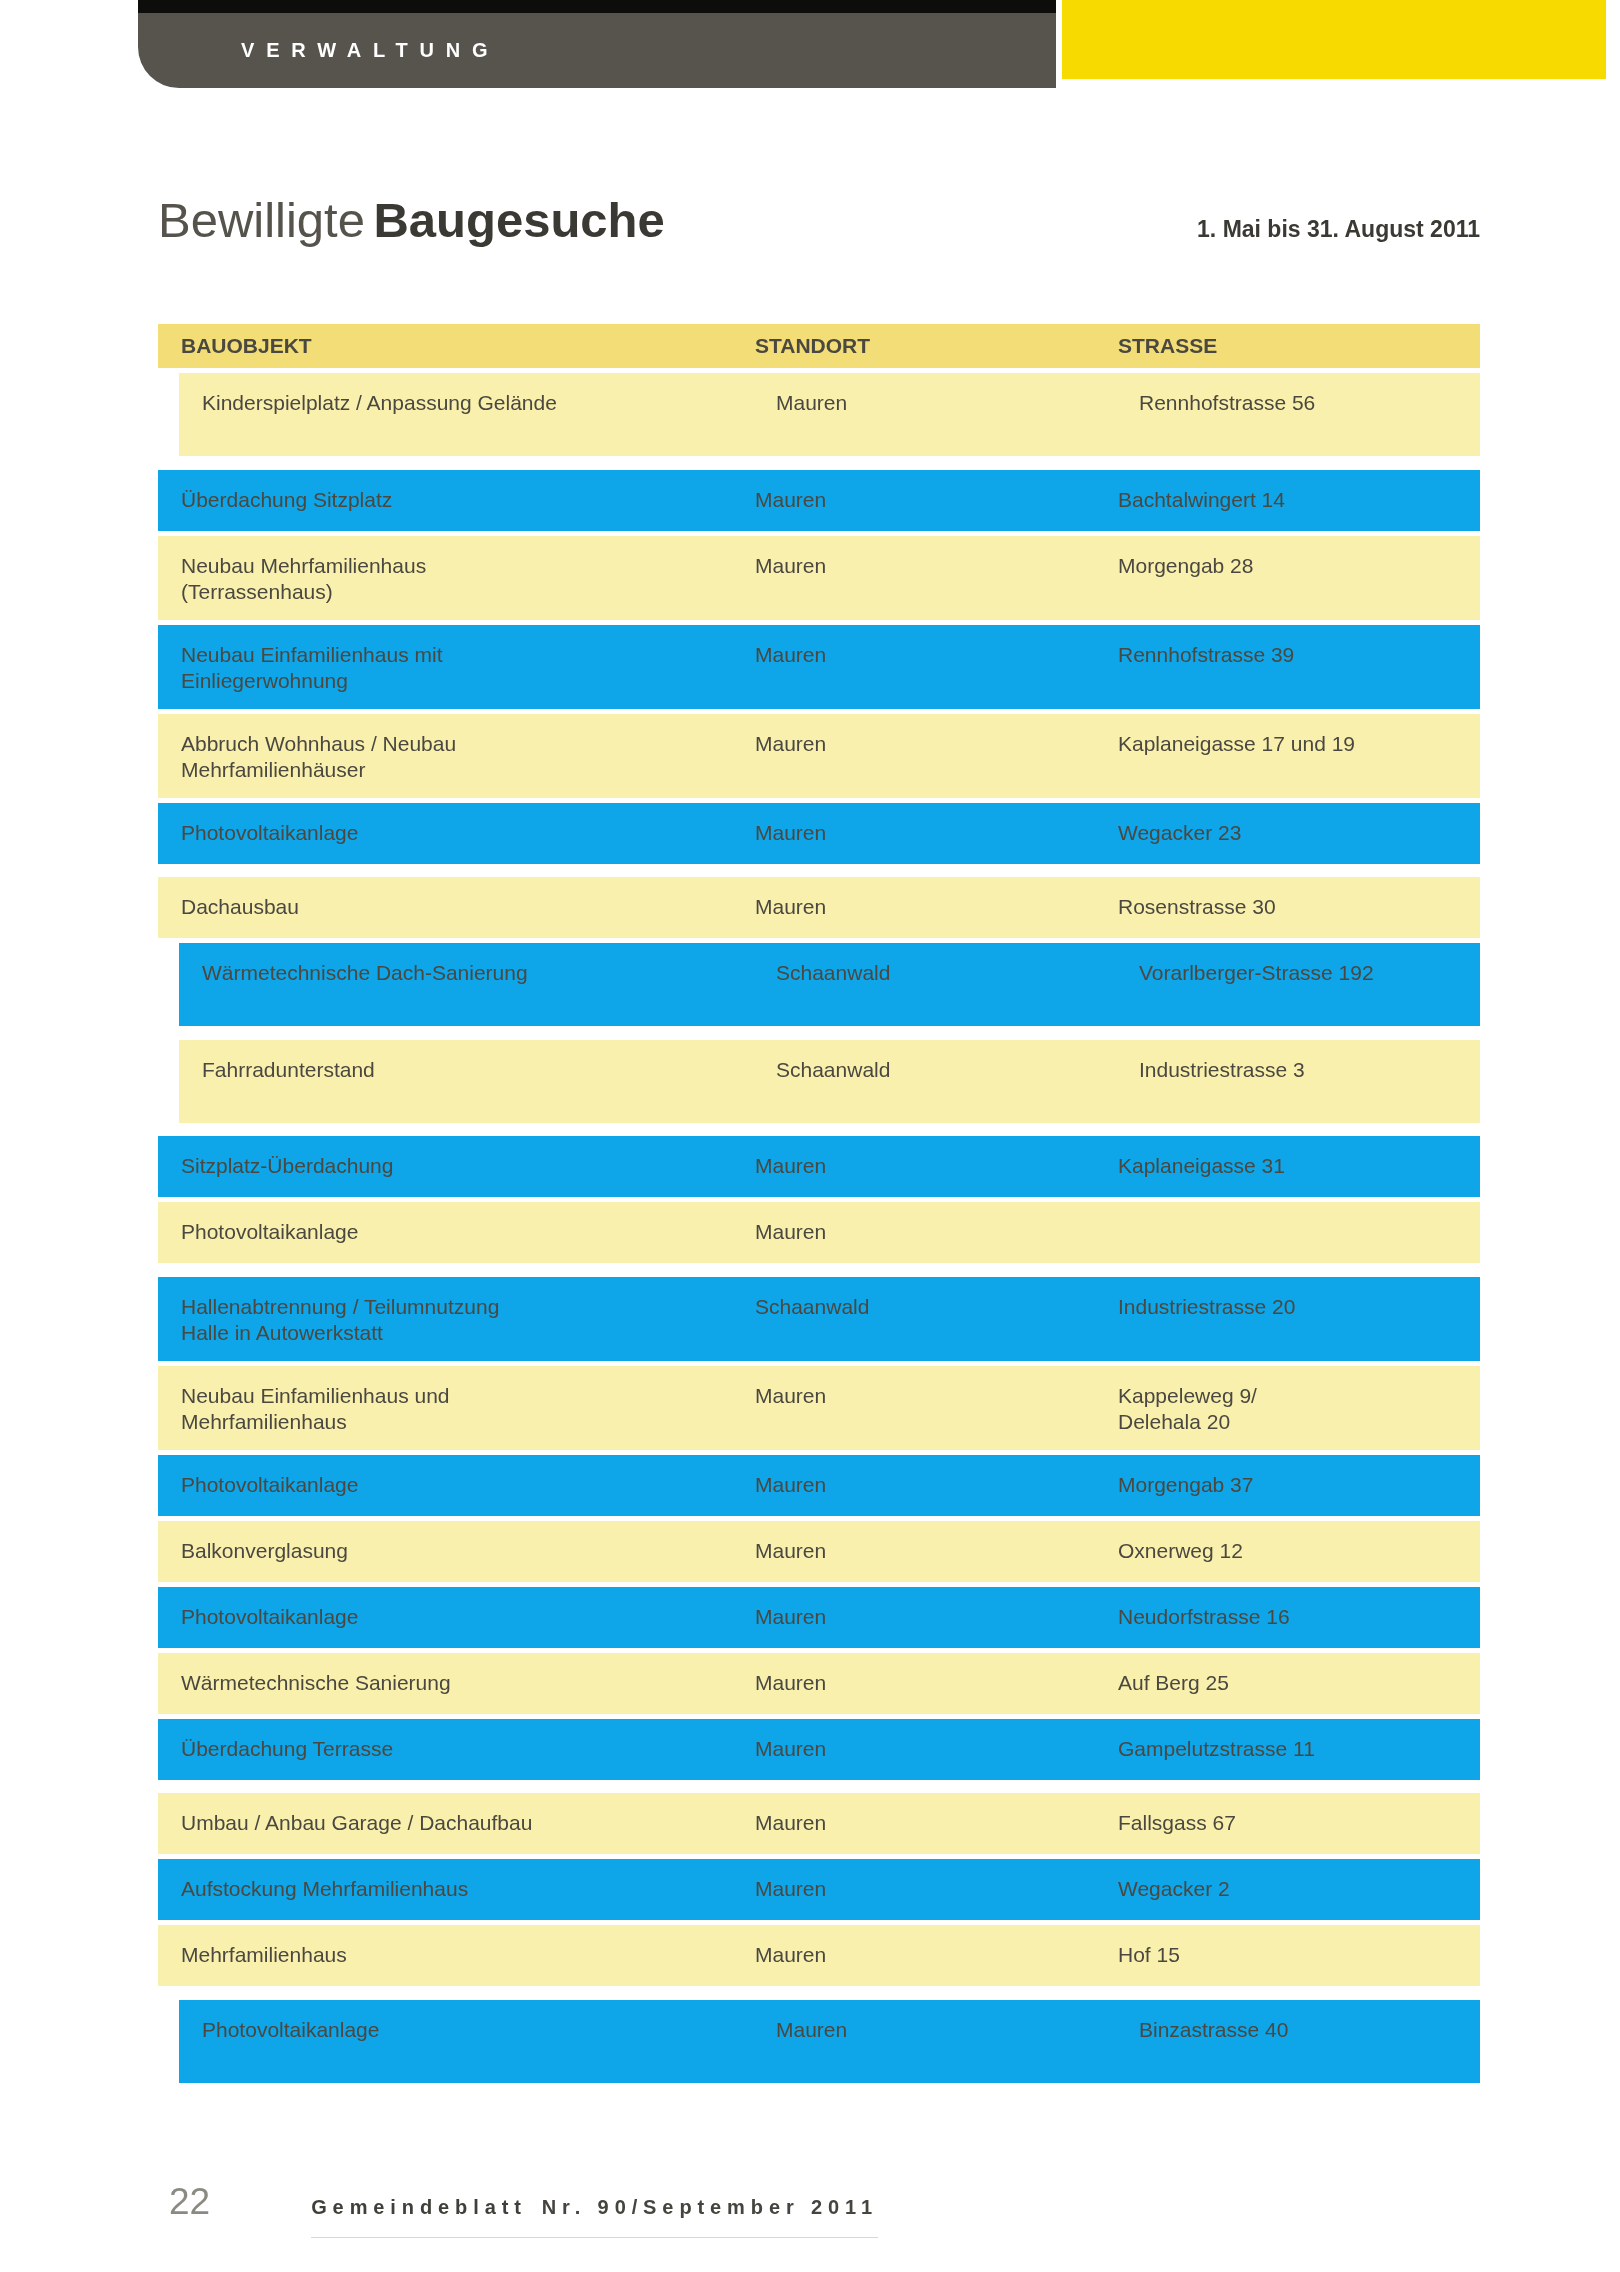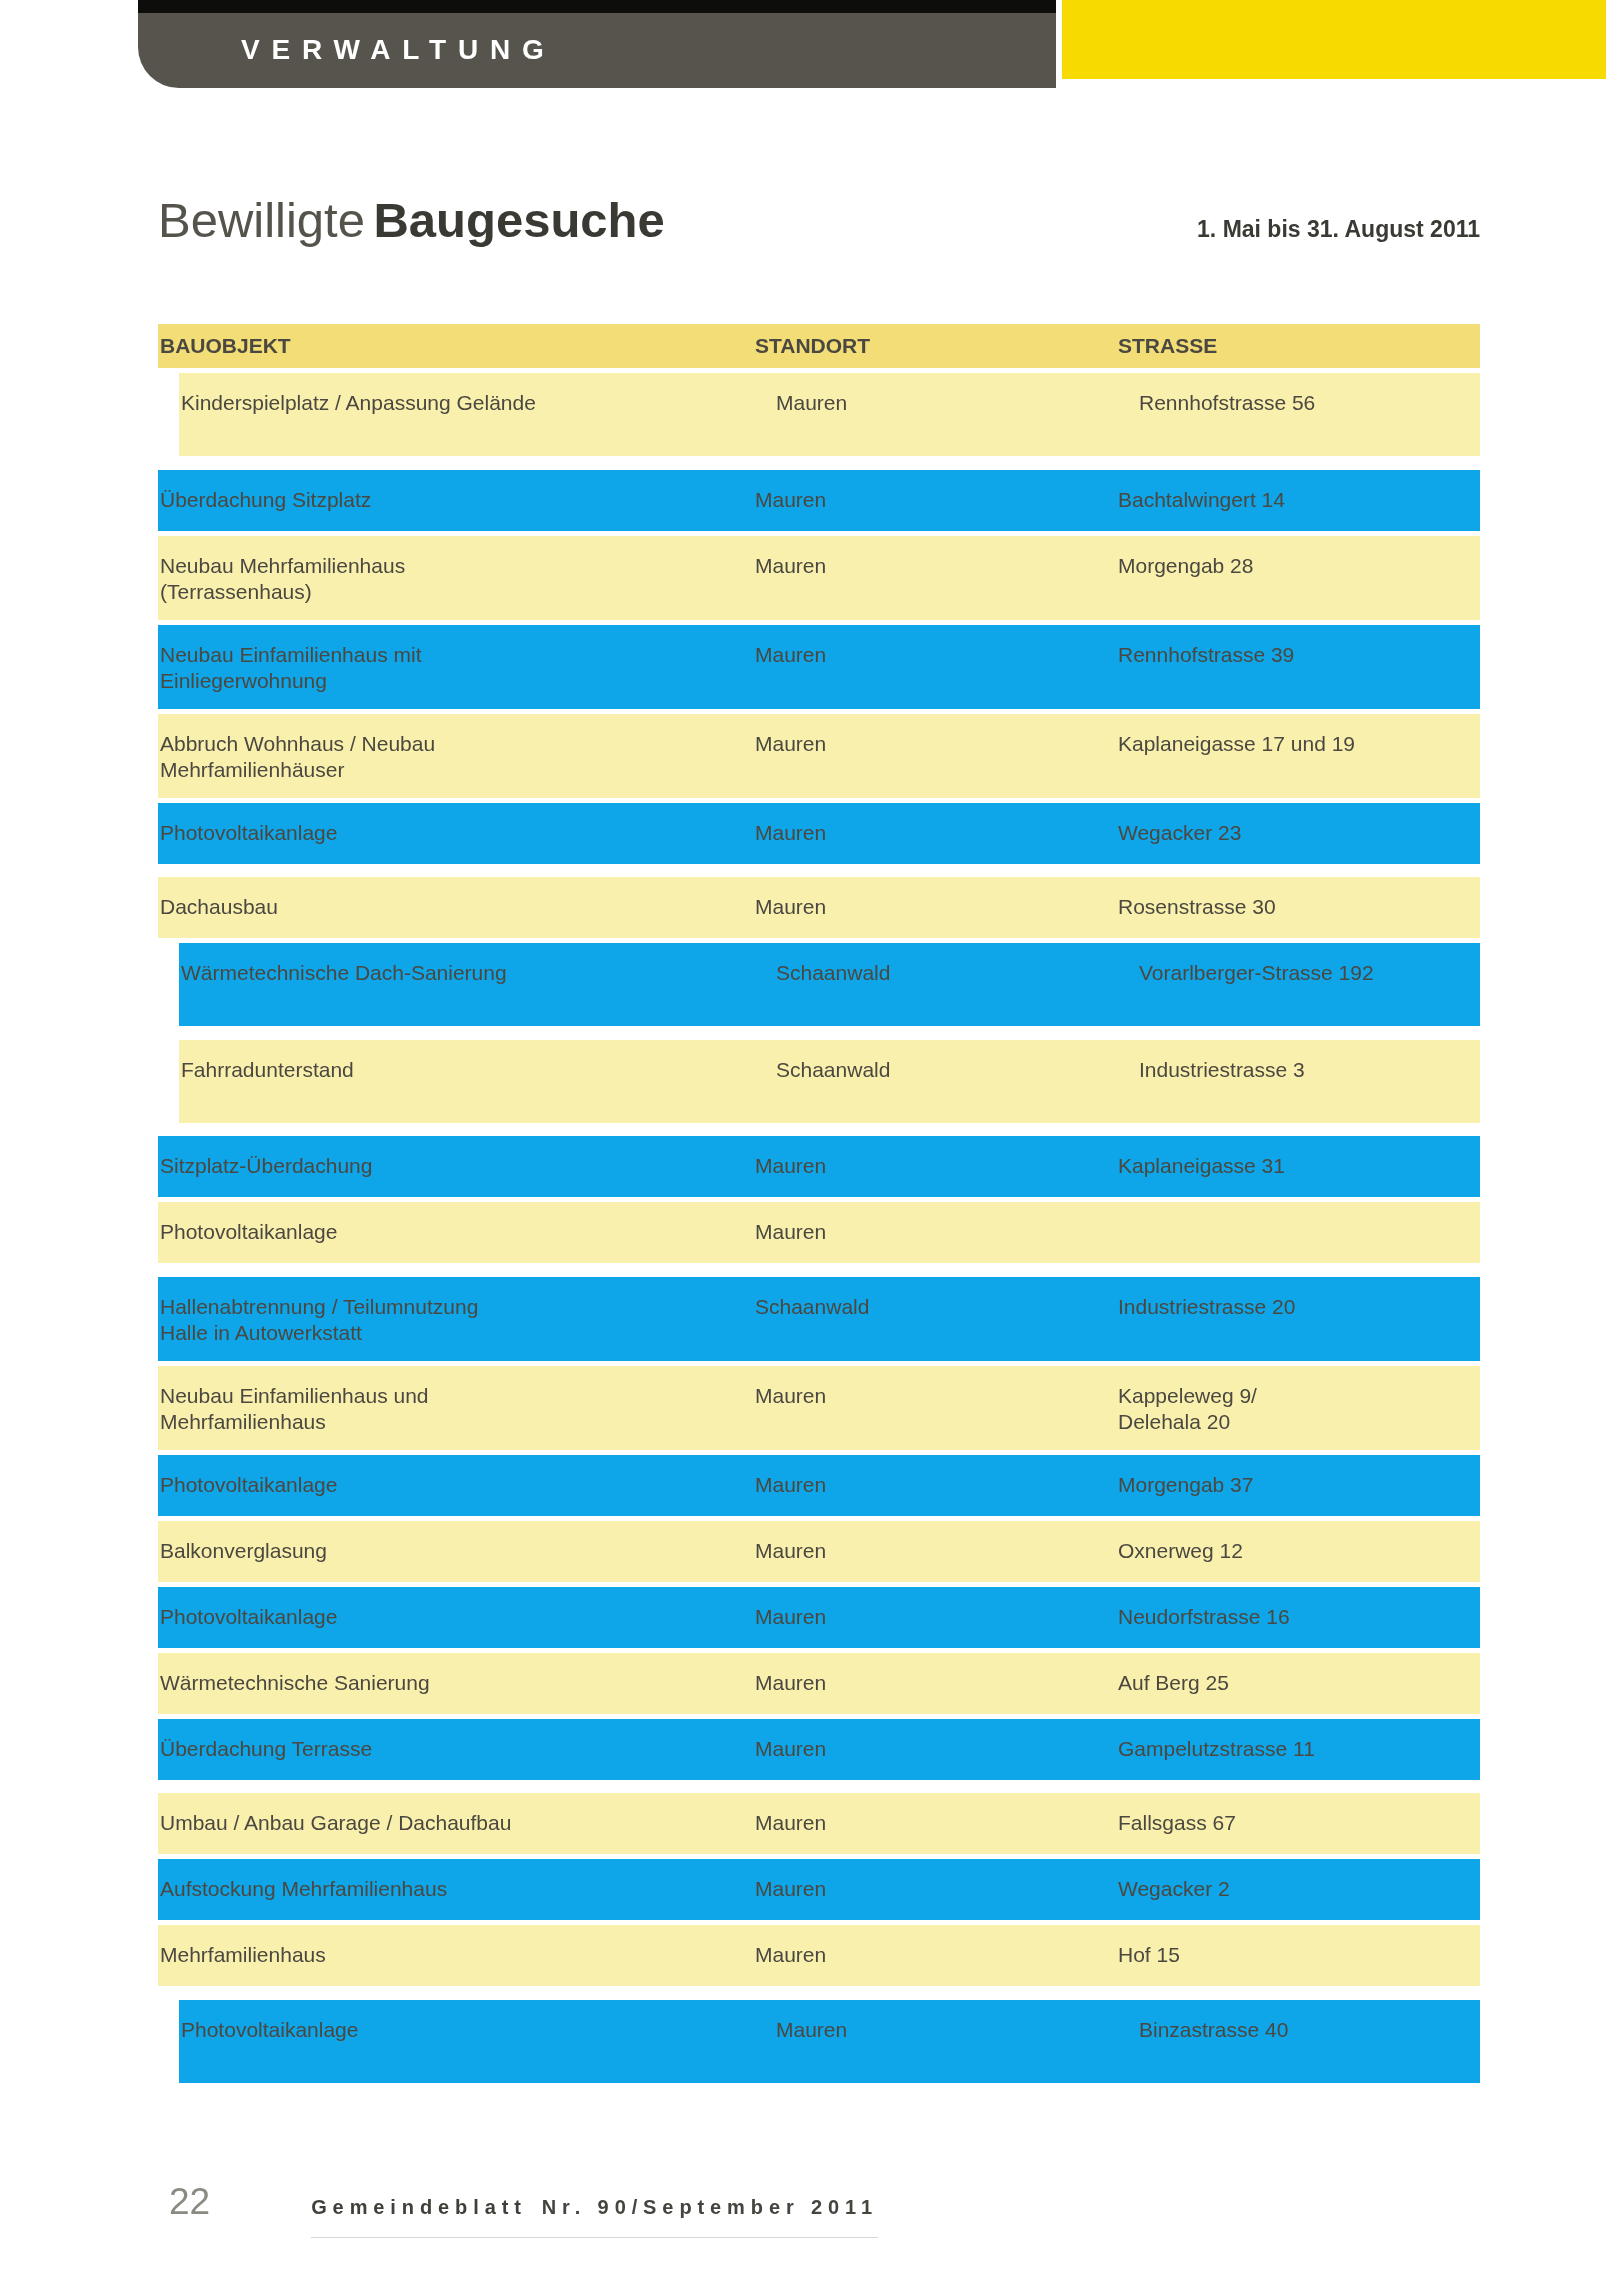--- a/index.html
+++ b/index.html
@@ -17,21 +17,21 @@
     position: absolute; left: 138px; top: 0; width: 918px; height: 12.7px;
     background: #0d0d0c;
   }
   .banner-bar {
     position: absolute; left: 138px; top: 12.7px; width: 918px; height: 75px;
     background: #56544d;
     border-radius: 0 0 0 41px;
   }
   .banner-label {
     position: absolute; left: 103px; top: 50%; transform: translateY(-50%);
-    color: #ffffff; font-size: 28px; font-weight: 700; letter-spacing: 11.8px;
+    color: #ffffff; font-size: 20px; font-weight: 700; letter-spacing: 11.8px;
     white-space: nowrap;
   }
   .banner-yellow {
     position: absolute; left: 1062px; top: 0; width: 544px; height: 79px;
     background: #f6da00;
   }
 
   
   .title-row {
     position: absolute; left: 158px; top: 192px; width: 1322px;
@@ -53,21 +53,21 @@
     display: flex; box-sizing: border-box;
     font-size: 21px; color: #4a4840; line-height: 26px;
     margin-top: 5px; min-height: 61px;
   }
   .row-tall { min-height: 83px; margin-left: 21px; }
   .row-gap  { margin-top: 13.5px; }
   .row-light { background: #faf0ad; }
   .row-dark  { background: #0ea5e9; }
 
   .cell { white-space: pre-line; padding-top: 17px; padding-bottom: 15px; box-sizing: border-box; }
-  .col-obj { width: 597px; padding-left: 2px; }
+  .col-obj { width: 597px; padding-left: 23px; }
   .col-ort { width: 363px; }
   .col-str { flex: 1; padding-right: 11px; }
 
   
   .footer {
     position: absolute; left: 169px; top: 2181px; width: 1322px;
     display: flex; align-items: baseline;
   }
   .page-num { font-size: 37px; color: #8b8a82; font-weight: 400; }
   .pub {

